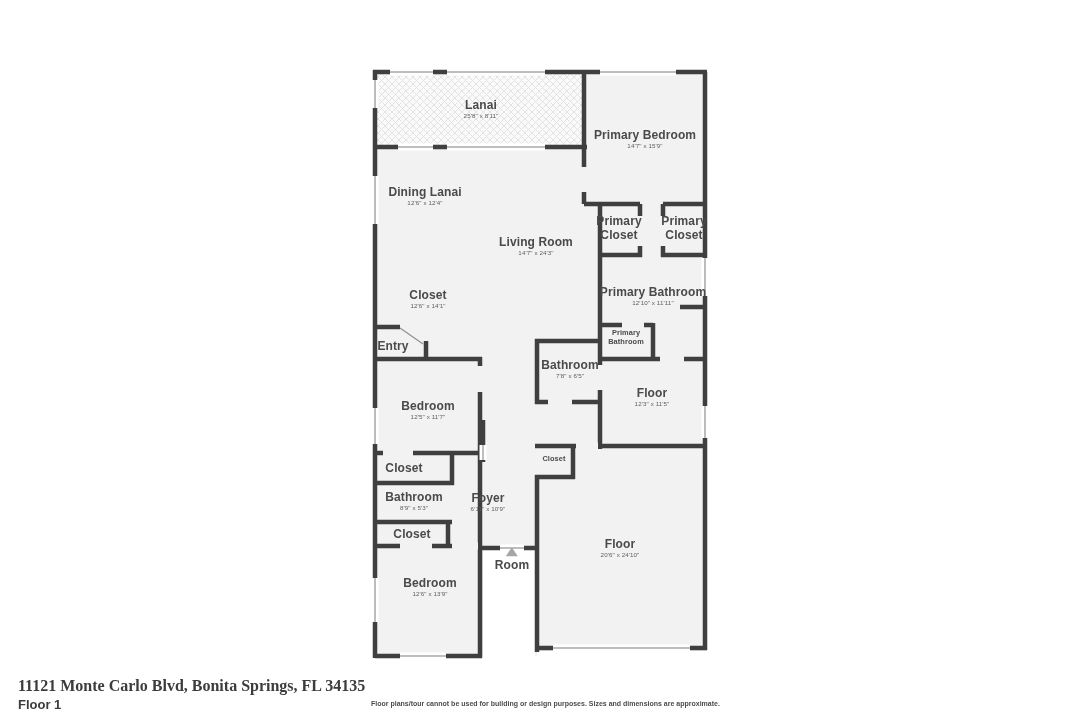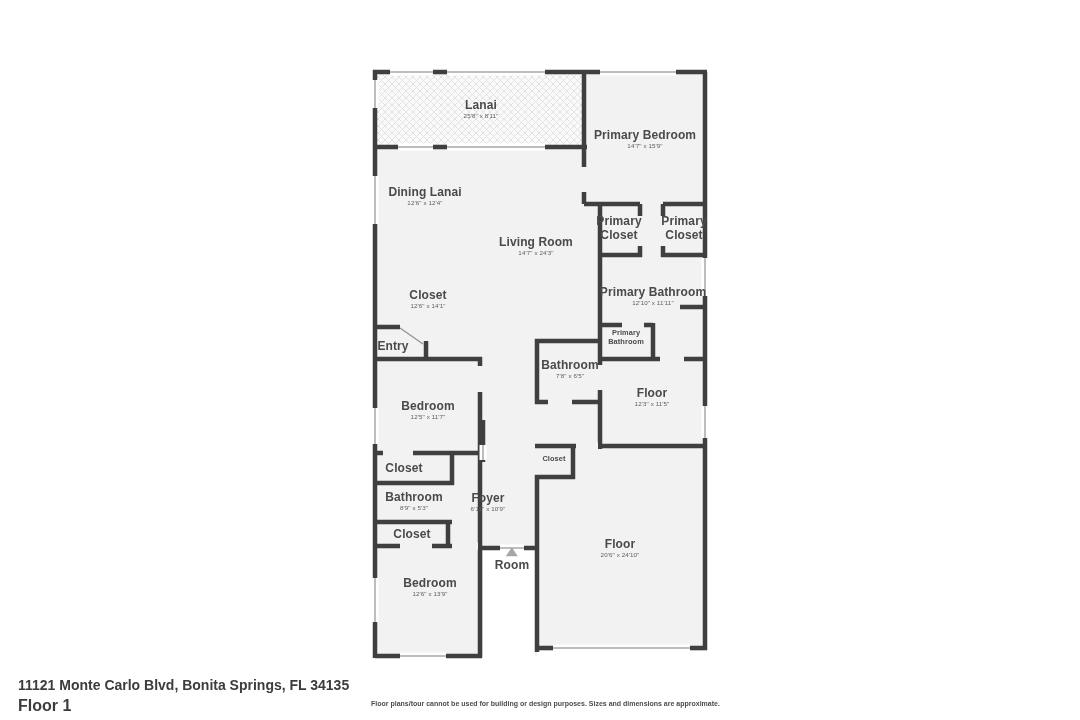--- a/index.html
+++ b/index.html
@@ -8,22 +8,22 @@
   .stage{position:absolute;inset:0;}
   svg{position:absolute;left:0;top:0;}
   .room{position:absolute;transform:translate(-50%,-50%);text-align:center;
         color:#4a4a4a;pointer-events:none;}
   .rn{font-size:12px;font-weight:bold;line-height:1.2;letter-spacing:.1px;color:#4a4a4a;}
   .rd{font-size:6.2px;font-weight:normal;line-height:1.4;color:#5d5d5d;letter-spacing:.1px;}
   .narrow{width:48px;}
   .entry-arrow{width:0;height:0;margin:0 auto 2px auto;
         border-left:6px solid transparent;border-right:6px solid transparent;
         border-bottom:9px solid #a6a6a6;}
-  .address{position:absolute;left:18px;top:677px;font-size:14px;font-weight:bold;color:#3c3c3c;}
-  .floor{position:absolute;left:18px;top:697px;font-size:16px;font-weight:bold;color:#3c3c3c;}
+  .address{position:absolute;left:18px;top:677px;font-size:16px;font-weight:bold;color:#3c3c3c;font-family:Liberation Serif, serif;}
+  .floor{position:absolute;left:18px;top:697px;font-size:13px;font-weight:bold;color:#3c3c3c;}
   .disclaimer{position:absolute;left:371px;top:700px;font-size:7px;font-weight:bold;color:#4c4c4c;}
 </style>
 </head>
 <body>
 
 <div class="stage">
 
   <svg width="1080" height="720" viewBox="0 0 1080 720">
     <defs>
       <pattern id="hatch" width="7" height="7" patternUnits="userSpaceOnUse">

